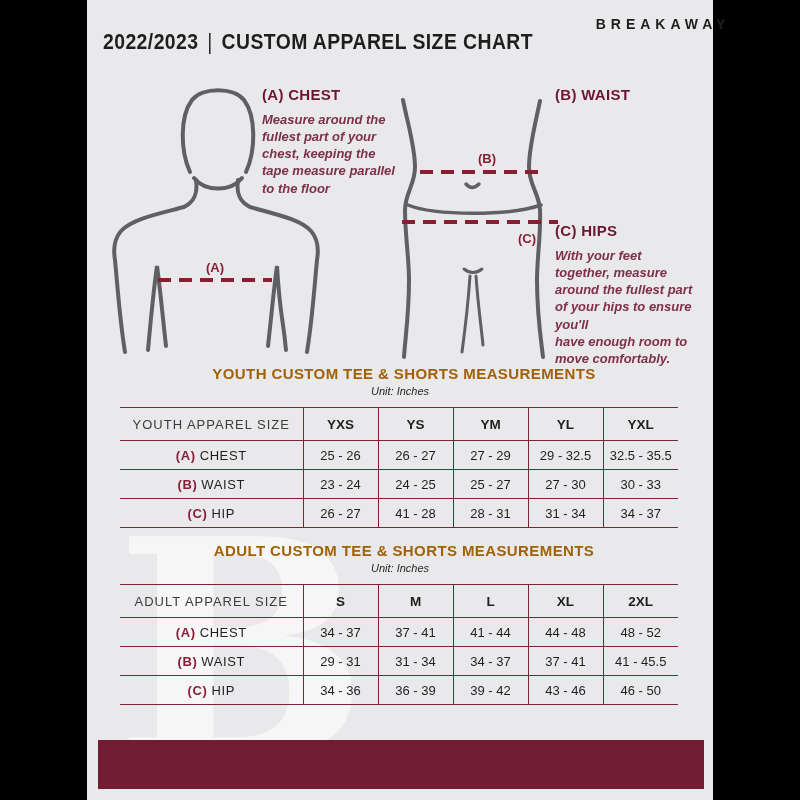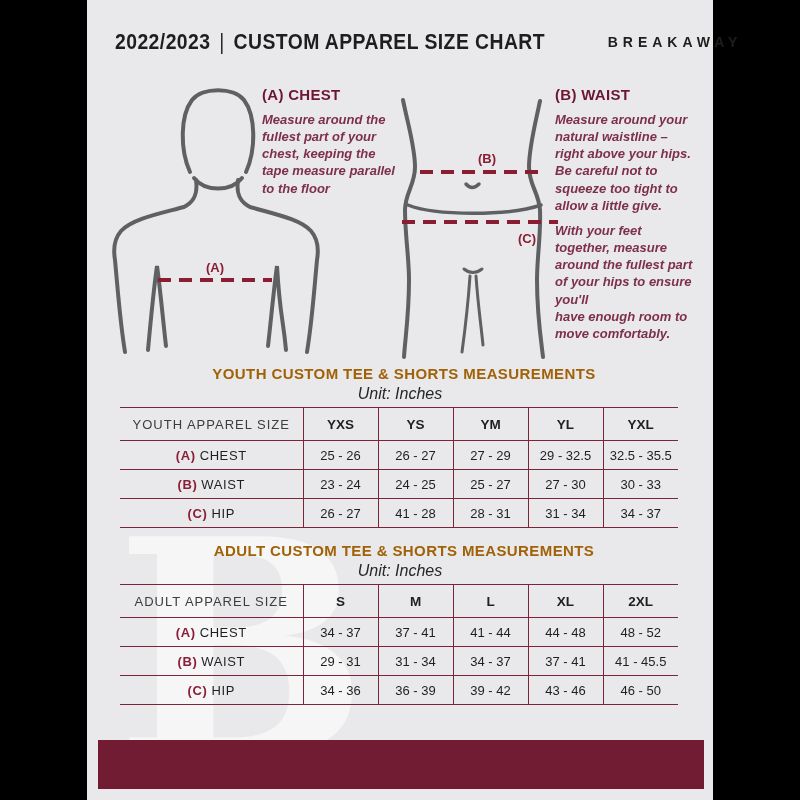--- a/index.html
+++ b/index.html
@@ -7,22 +7,22 @@
   .stage{position:relative;width:800px;height:800px;background:#000;overflow:hidden;
          font-family:"Liberation Sans",sans-serif;}
   .page{position:absolute;left:87px;top:0;width:626px;height:800px;background:#e9e9eb;}
 
   
   .watermark{position:absolute;left:28px;top:500px;z-index:0;font-size:300px;line-height:1;
              font-weight:bold;font-family:"DejaVu Serif",serif;color:rgba(255,255,255,0.6);
              user-select:none;}
 
   
-  .header-row{position:absolute;z-index:1;left:28px;right:22px;top:16px;height:52px;
-              display:flex;align-items:center;}
+  .header-row{position:absolute;z-index:1;left:16px;right:22px;top:16px;height:52px;
+              display:flex;}
   .header-title{display:flex;align-items:center;gap:10px;font-weight:700;font-size:22px;
                 color:#1e1e1e;letter-spacing:.5px;transform:scaleX(.88);transform-origin:left center;
                 white-space:nowrap;}
   .header-title .divider{font-weight:400;font-size:22px;color:#2a2a2a;}
   .header-spacer{flex:1;}
   .brand{font-size:14px;font-weight:700;letter-spacing:5px;color:#1e1e1e;margin-left:4px;}
 
   
   .guide-block{position:absolute;z-index:1;}
   .guide-block h3{margin:0 0 8px 0;font-size:15px;font-weight:800;color:#6e1631;letter-spacing:.3px;}
@@ -33,21 +33,21 @@
   .block-hips{left:468px;top:222px;width:152px;}
 
   .fig{position:absolute;z-index:1;}
   .fig-torso{left:23px;top:80px;}
   .fig-hips{left:308px;top:95px;}
 
   
   .sec-title{position:absolute;z-index:1;left:4px;width:100%;text-align:center;
              font-size:15px;font-weight:700;color:#a16207;letter-spacing:.4px;}
   .sec-unit{position:absolute;z-index:1;left:0;width:100%;text-align:center;
-            font-size:16px;font-style:italic;color:#262626;}
+            font-size:11px;font-style:italic;color:#262626;}
   .youth-title{top:365px;} .youth-unit{top:385px;}
   .adult-title{top:542px;} .adult-unit{top:562px;}
 
   
   .size-table{position:absolute;z-index:1;left:33px;width:558px;border-collapse:collapse;
               table-layout:fixed;}
   .youth-table{top:407px;} .adult-table{top:584px;}
   .size-table tr{border-top:1.5px solid #7e2438;}
   .size-table tr:last-child{border-bottom:1.5px solid #7e2438;}
   .size-table th+th,.size-table td+td{border-left:1.5px solid #7e2438;}
@@ -127,28 +127,23 @@
     <div class="guide-block block-chest">
       <h3>(A) CHEST</h3>
       <p>Measure around the
 fullest part of your
 chest, keeping the
 tape measure parallel
 to the floor</p>
     </div>
     <div class="guide-block block-waist">
       <h3>(B) WAIST</h3>
-      <p>Measure around your
-natural waistline –
-right above your hips.
-Be careful not to
-squeeze too tight to
-allow a little give.</p>
     </div>
     <div class="guide-block block-hips">
+      <h3>(C) HIPS</h3>
       <p>With your feet
 together, measure
 around the fullest part
 of your hips to ensure
 you'll
 have enough room to
 move comfortably.</p>
     </div>
 
     <div class="sec-title youth-title">YOUTH CUSTOM TEE &amp; SHORTS MEASUREMENTS</div>

